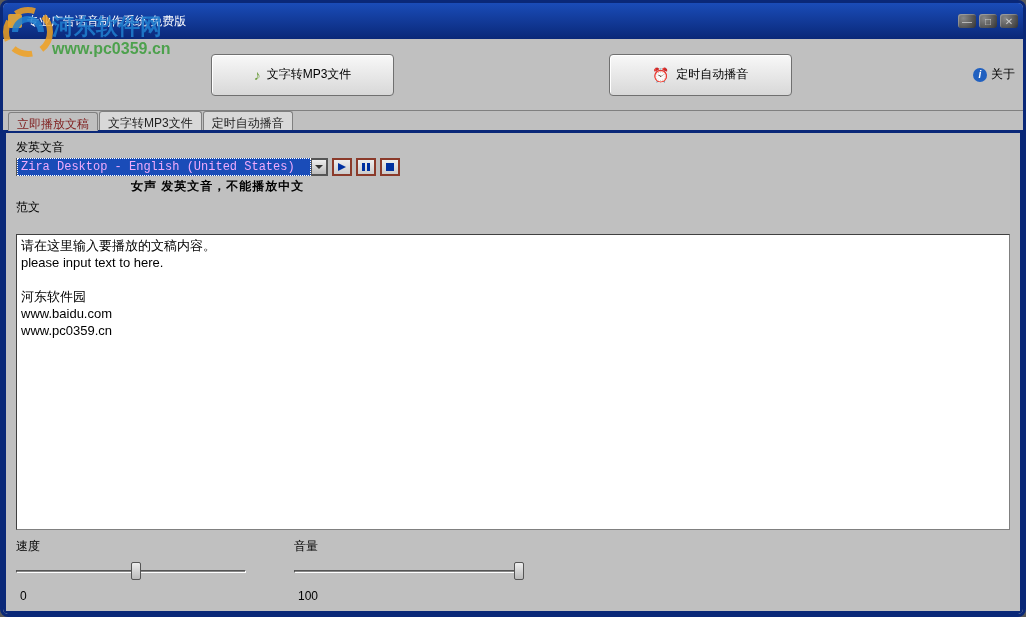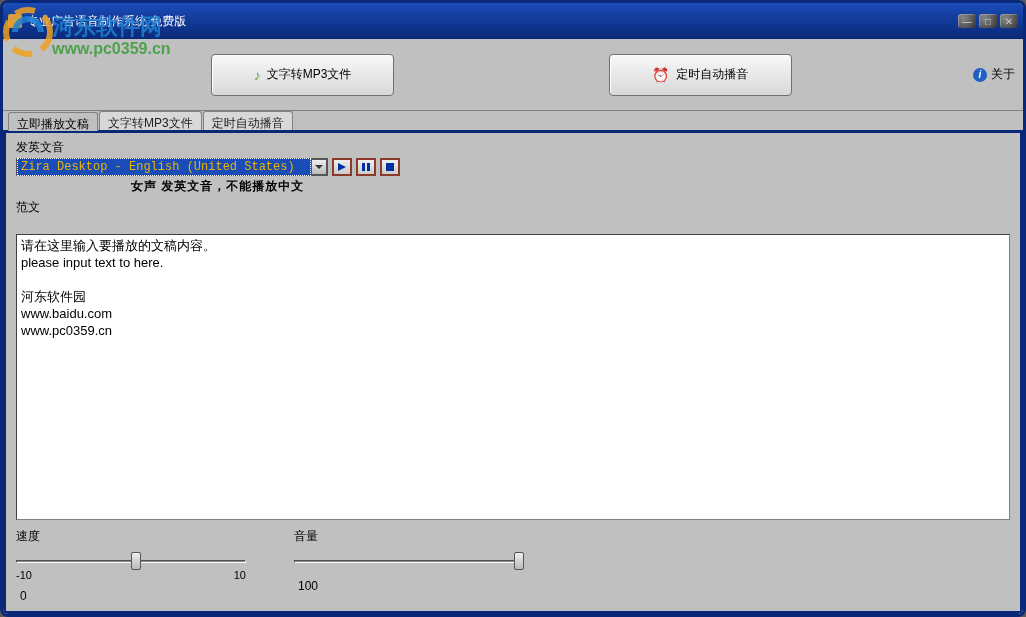--- a/index.html
+++ b/index.html
@@ -105,21 +105,21 @@
       border: 1px solid #808080;
       border-bottom: none;
       cursor: pointer;
       margin-right: 1px;
       border-top-left-radius: 3px;
       border-top-right-radius: 3px;
       color: #222;
     }
     .tab.active {
       background: #c0c0c0;
-      color: #000000;
+      color: #7f1d1d;
       border-bottom: 1px solid #c0c0c0;
       position: relative;
       top: 1px;
     }
     .content {
       flex: 1;
       background: #c0c0c0;
       padding: 6px 10px 8px 10px;
       display: flex;
       flex-direction: column;
@@ -139,21 +139,21 @@
       height: 18px;
       background: #1a4cb8;
       border: 1px solid #555;
       display: flex;
       align-items: center;
       position: relative;
     }
     .combo-text {
       flex: 1;
       background: #1a4cb8;
-      color: #eab308;
+      color: #f0abfc;
       padding: 1px 3px;
       font-family: "Courier New", monospace;
       font-size: 12px;
       border: 1px dotted #fff;
     }
     .combo-btn {
       width: 16px;
       height: 16px;
       background: linear-gradient(to bottom, #eee, #bbb);
       border: 1px solid #555;
@@ -329,24 +329,20 @@
 www.pc0359.cn</textarea>
 
     <div class="sliders">
       <div class="slider-group">
         <span class="slider-label">速度</span>
         <div class="slider-wrap" style="width:230px">
           <div class="slider-track">
             <div class="track-line"></div>
             <div class="thumb" style="left:50%"></div>
           </div>
-          <div class="ticks">
-            <span>-10</span>
-            <span>10</span>
-          </div>
         </div>
         <span class="slider-value">0</span>
       </div>
       <div class="slider-group" style="margin-left:32px">
         <span class="slider-label">音量</span>
         <div class="slider-wrap" style="width:230px">
           <div class="slider-track">
             <div class="track-line"></div>
             <div class="thumb" style="left:calc(100% - 10px)"></div>
           </div>

